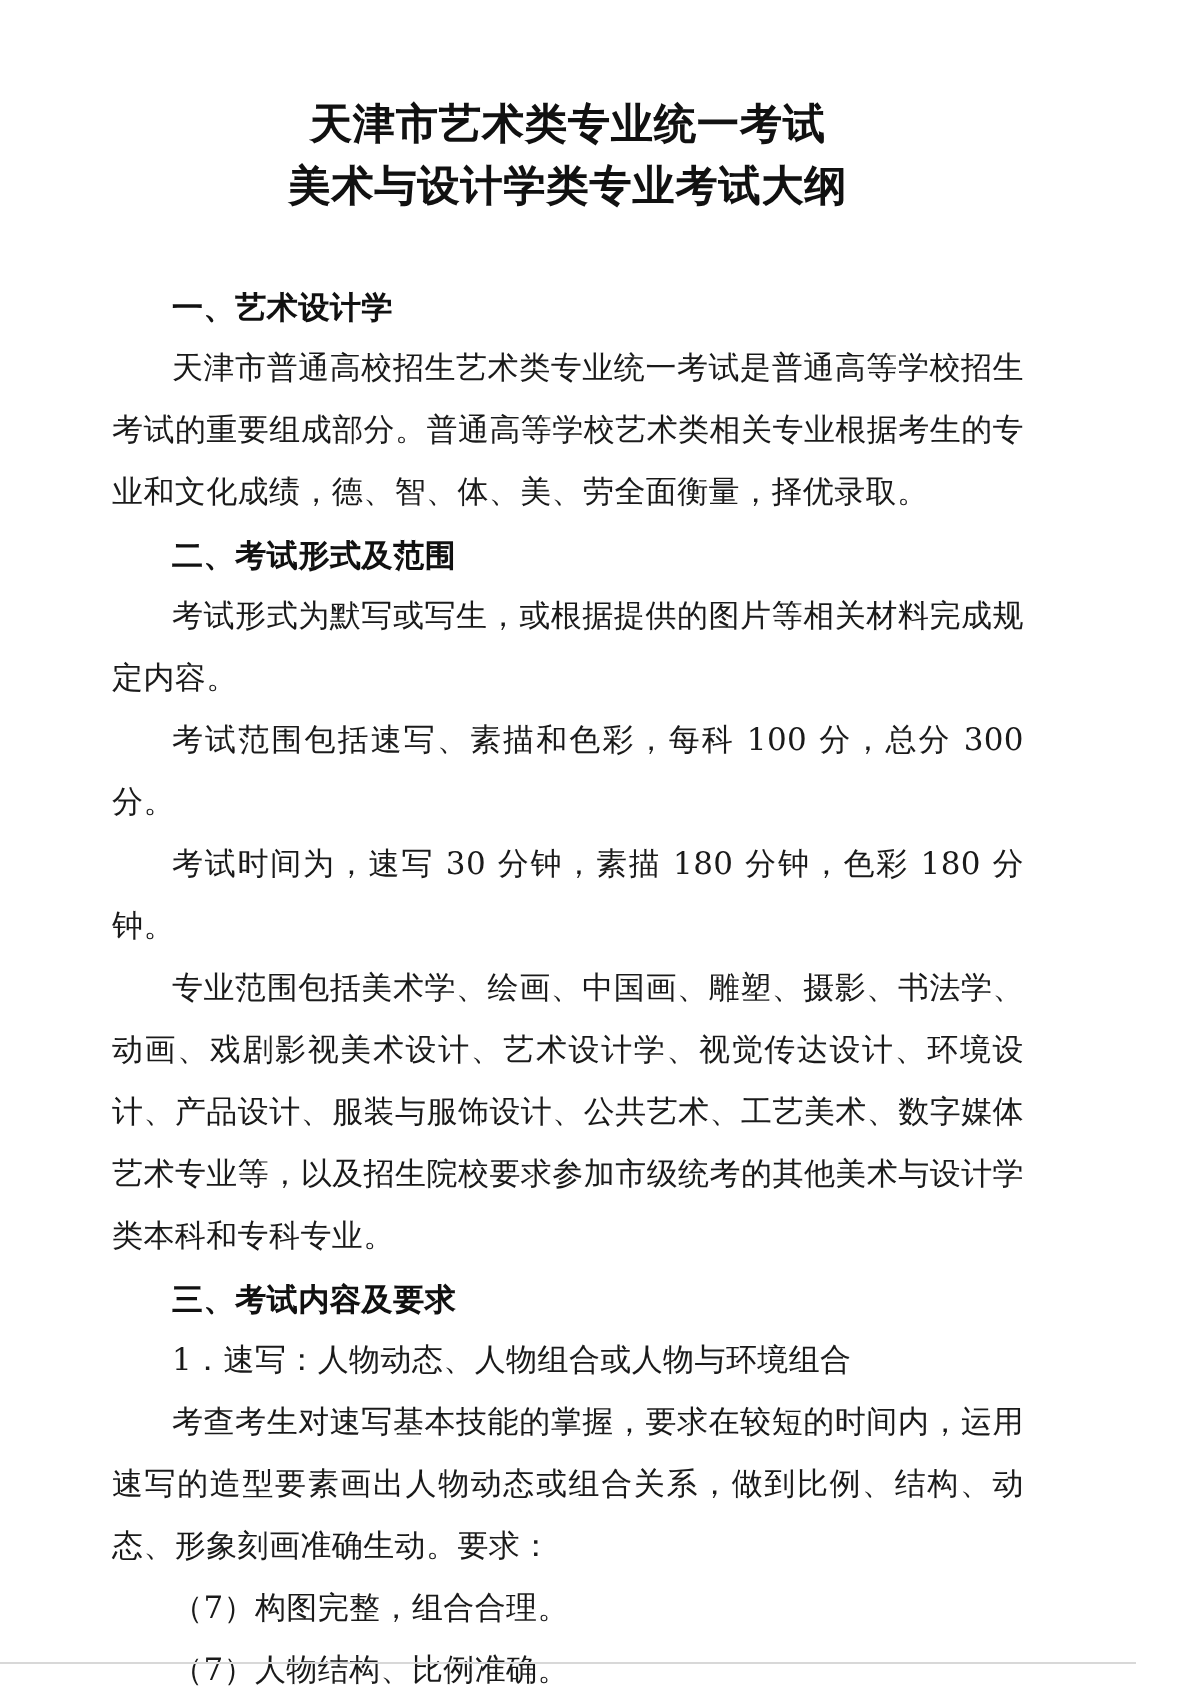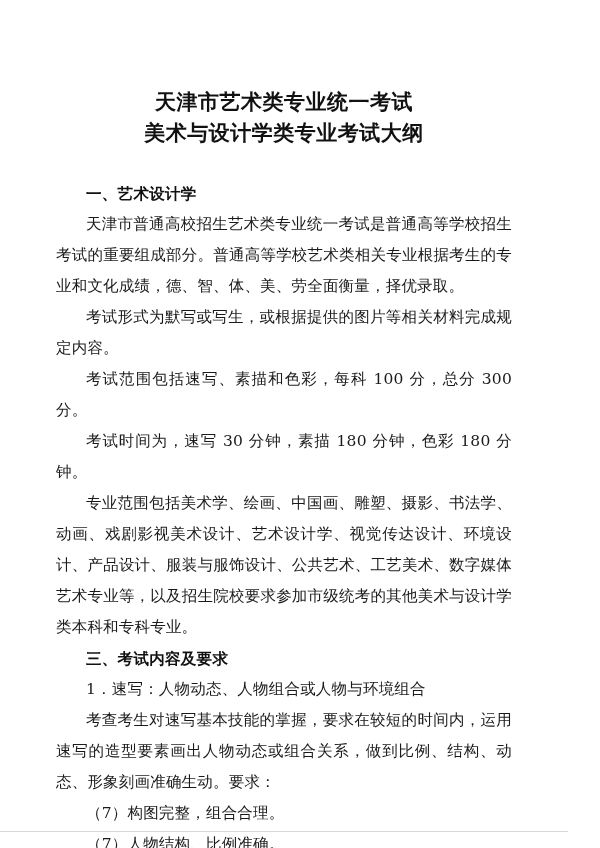--- a/index.html
+++ b/index.html
@@ -11,21 +11,21 @@
     height: 848px;
     background: #ffffff;
     font-family: "DejaVu Serif", "Liberation Serif", serif;
     color: #1a1a1a;
     overflow: hidden;
   }
   .page {
     width: 568px;
     height: 848px;
     box-sizing: border-box;
-    padding: 86px 56px 24px 56px;
+    padding: 46px 56px 24px 56px;
     position: relative;
   }
   .doc-title {
     text-align: center;
     font-weight: bold;
     font-size: 21px;
     line-height: 31px;
     letter-spacing: 0.5px;
     margin: 0;
     color: #111;
@@ -73,20 +73,21 @@
   <h1 class="doc-title">
     <span class="line">天津市艺术类专业统一考试</span>
     <span class="line">美术与设计学类专业考试大纲</span>
   </h1>
 
   <div class="body-block">
 
     <h2 class="section-heading">一、艺术设计学</h2>
     <p class="para">天津市普通高校招生艺术类专业统一考试是普通高等学校招生考试的重要组成部分。普通高等学校艺术类相关专业根据考生的专业和文化成绩，德、智、体、美、劳全面衡量，择优录取。</p>
 
+    <h2 class="section-heading">二、考试形式及范围</h2>
     <p class="para">考试形式为默写或写生，或根据提供的图片等相关材料完成规定内容。</p>
     <p class="para">考试范围包括速写、素描和色彩，每科 100 分，总分 300 分。</p>
     <p class="para">考试时间为，速写 30 分钟，素描 180 分钟，色彩 180 分钟。</p>
     <p class="para">专业范围包括美术学、绘画、中国画、雕塑、摄影、书法学、动画、戏剧影视美术设计、艺术设计学、视觉传达设计、环境设计、产品设计、服装与服饰设计、公共艺术、工艺美术、数字媒体艺术专业等，以及招生院校要求参加市级统考的其他美术与设计学类本科和专科专业。</p>
 
     <h2 class="section-heading">三、考试内容及要求</h2>
     <p class="para">1．速写：人物动态、人物组合或人物与环境组合</p>
     <p class="para">考查考生对速写基本技能的掌握，要求在较短的时间内，运用速写的造型要素画出人物动态或组合关系，做到比例、结构、动态、形象刻画准确生动。要求：</p>
     <p class="para">（7）构图完整，组合合理。</p>
     <p class="para">（7）人物结构、比例准确。</p>

